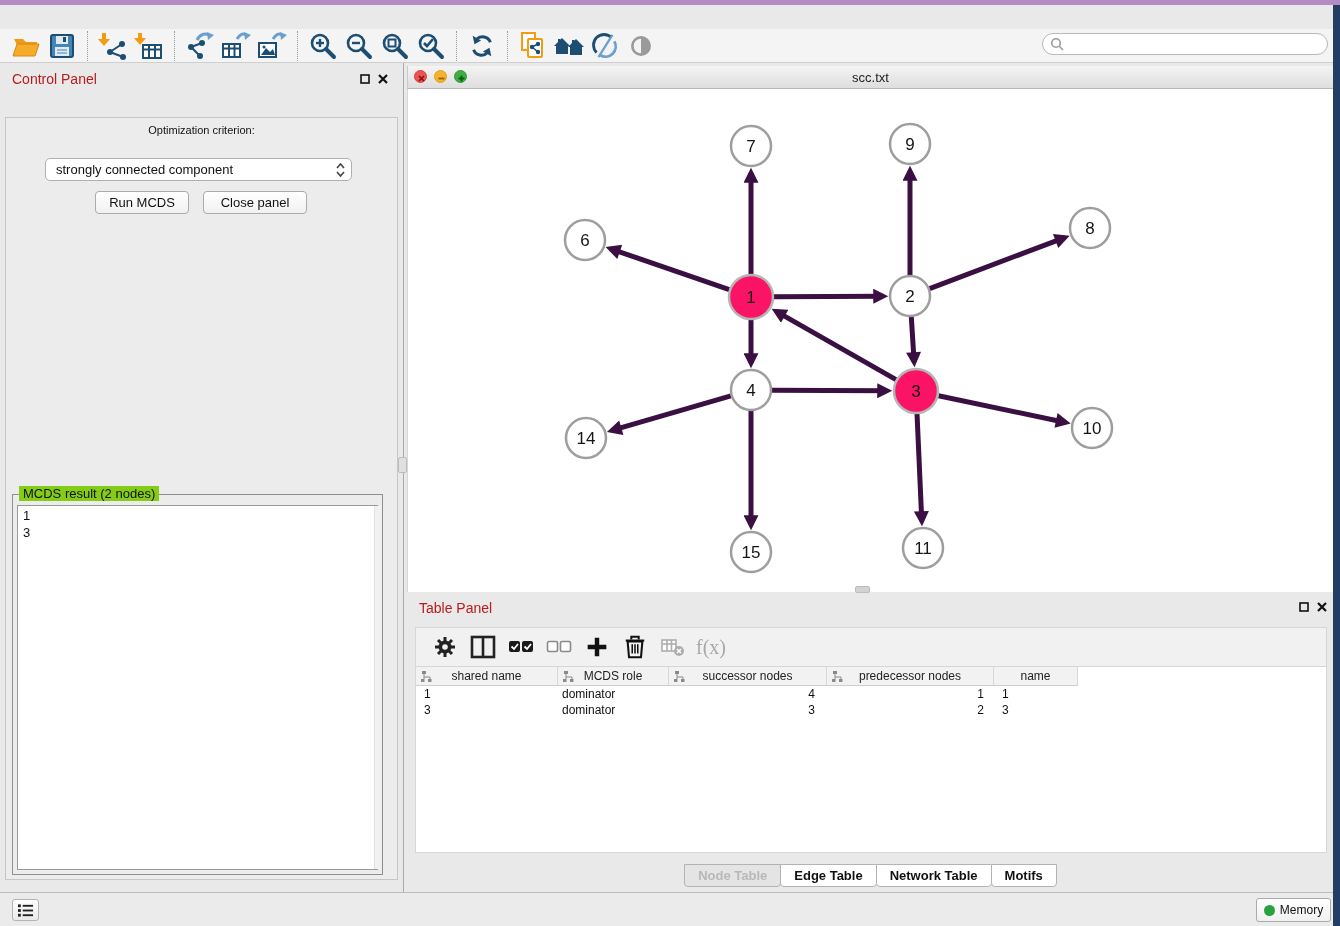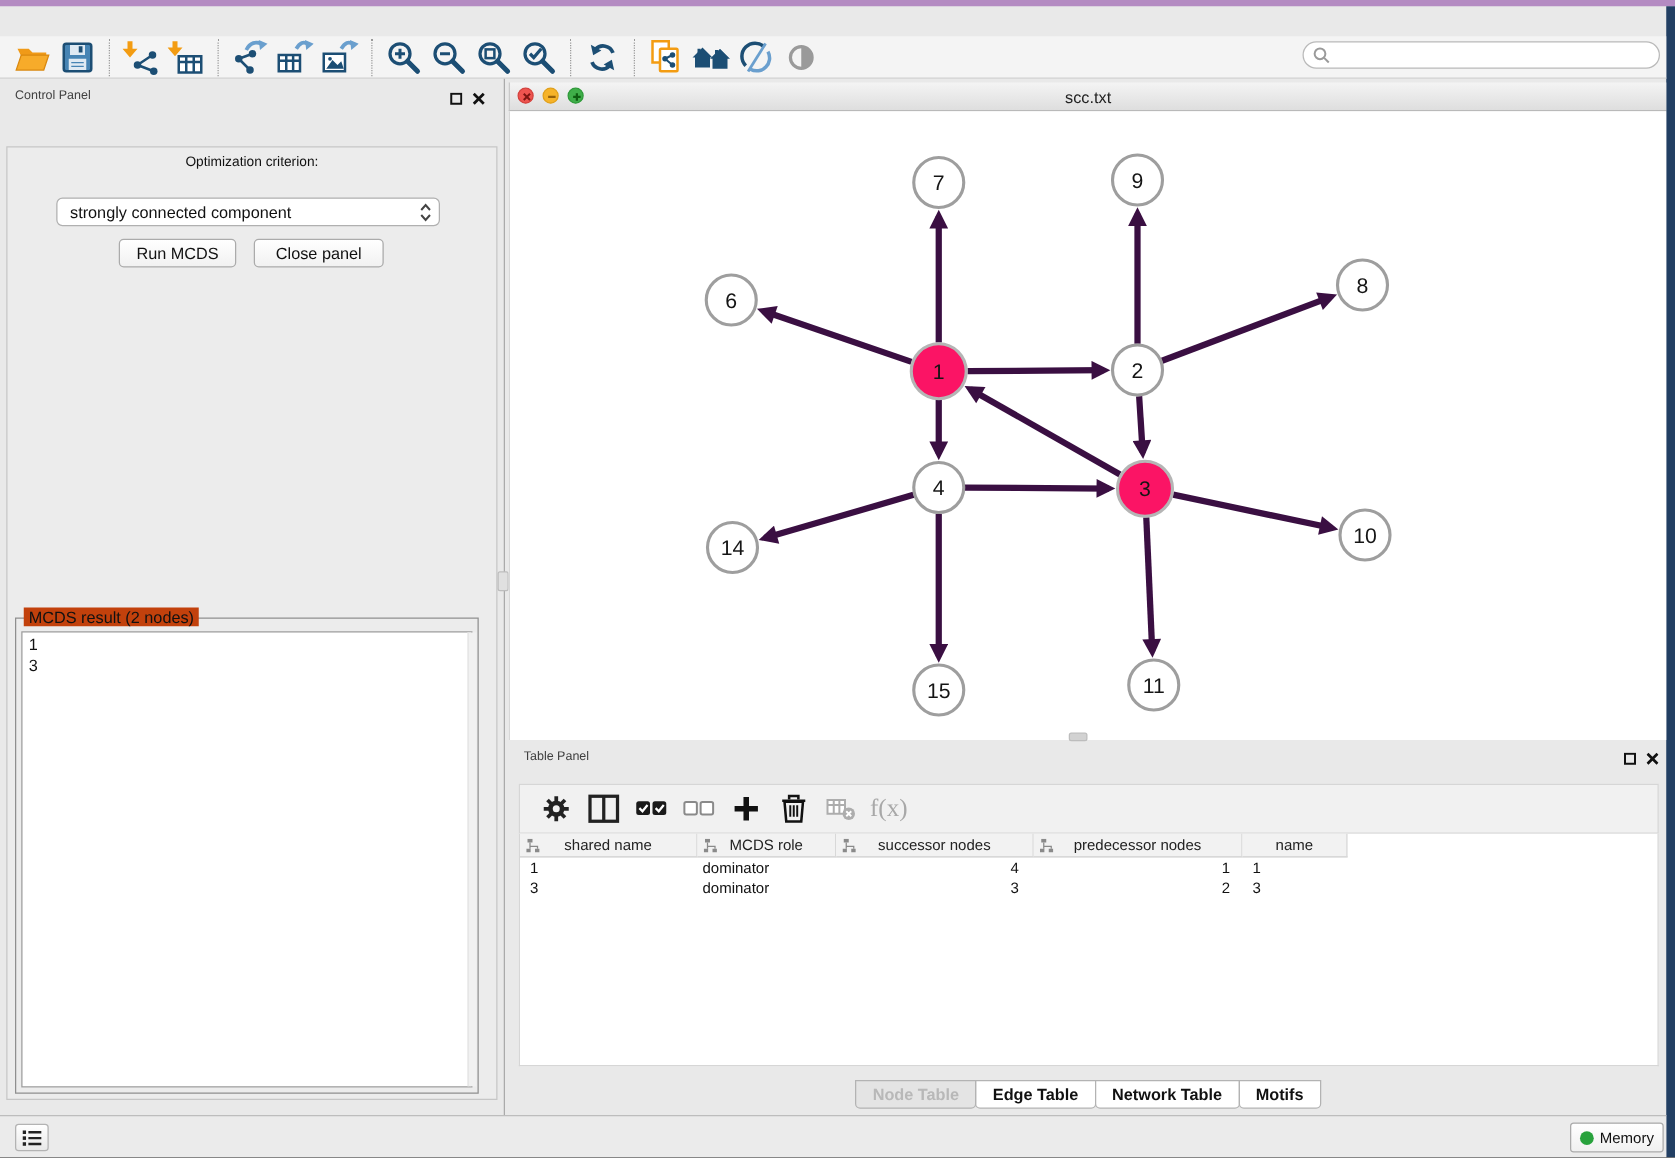--- a/index.html
+++ b/index.html
@@ -19,36 +19,36 @@
     font-size:13px;color:#9e9e9e;}
   
   .toolbar{left:0;top:29px;width:1333px;height:34px;background:#f4f4f4;
     border-bottom:1px solid #cfcfcf;display:flex;align-items:center;padding-left:8px;}
   .tbtn{width:36px;height:30px;display:flex;align-items:center;justify-content:center;flex:0 0 auto;}
   .tsep{width:1px;height:30px;border-left:1px dotted #9a9a9a;margin:0 7px;flex:0 0 auto;}
   .searchbox{position:absolute;left:1042px;top:33px;width:286px;height:22px;background:#fff;
     border:1px solid #b9b9b9;border-radius:11px;display:flex;align-items:center;padding-left:7px;}
   .searchbox input{border:none;outline:none;flex:1;font-size:12px;background:transparent;margin-left:4px;}
   
-  .panel-title{font-size:10px;color:#404040;}
+  .panel-title{font-size:14px;color:#b91c1c;}
   .winicon{display:inline-flex;align-items:center;justify-content:center;width:14px;height:14px;}
   
   .tabrow{display:flex;justify-content:center;}
   .tab{border:1px solid #b3b3b3;background:#fff;color:#111;font-size:13px;font-weight:bold;
     padding:3px 13px;margin-right:-1px;border-radius:4px 4px 0 0;position:relative;}
   .tab.sel{background:#e4e4e4;color:#b8b8b8;z-index:2;}
   .tabrow-bottom .tab{border-radius:0 0 4px 4px;}
   
   .cp-body{left:5px;top:117px;width:393px;height:763px;background:#ececec;border:1px solid #c6c6c6;}
   .dropdown{left:45px;top:158px;width:307px;height:23px;background:#fff;border:1px solid #b0b0b0;
     border-radius:5px;display:flex;align-items:center;padding:0 6px 0 10px;font-size:13px;color:#111;}
   .btn{background:linear-gradient(#ffffff,#f1f1f1);border:1px solid #ababab;border-radius:4px;
     font-size:13px;color:#111;display:flex;align-items:center;justify-content:center;height:23px;}
   .groupbox{left:12px;top:494px;width:371px;height:381px;border:1px solid #8f8f8f;}
-  .legend{position:absolute;top:-9px;left:6px;background:#c2410c;padding:0 4px;font-size:13px;color:#111;}
+  .legend{position:absolute;top:-9px;left:6px;background:#84cc16;padding:0 4px;font-size:13px;color:#111;}
   .resultarea{position:absolute;left:4px;top:10px;width:361px;height:365px;background:#fff;
     border:1px solid #9a9a9a;font-size:13px;line-height:17px;color:#111;padding:1px 5px;
     white-space:pre;}
   .resultscroll{position:absolute;right:1px;top:11px;width:7px;height:363px;background:#f1f1f1;border-left:1px solid #e2e2e2;}
   
   .netbar{left:407px;top:66px;width:926px;height:23px;background:linear-gradient(#f4f4f4,#dedede);
     border-bottom:1px solid #b9b9b9;border-left:1px solid #c9c9c9;}
   .traffic{position:absolute;top:4px;width:13px;height:13px;border-radius:50%;}
   .net-title{position:absolute;left:0;right:0;top:4px;text-align:center;font-size:13px;color:#222;}
   .canvas{left:407px;top:89px;width:926px;height:503px;background:#fff;border-left:1px solid #d7d7d7;}

